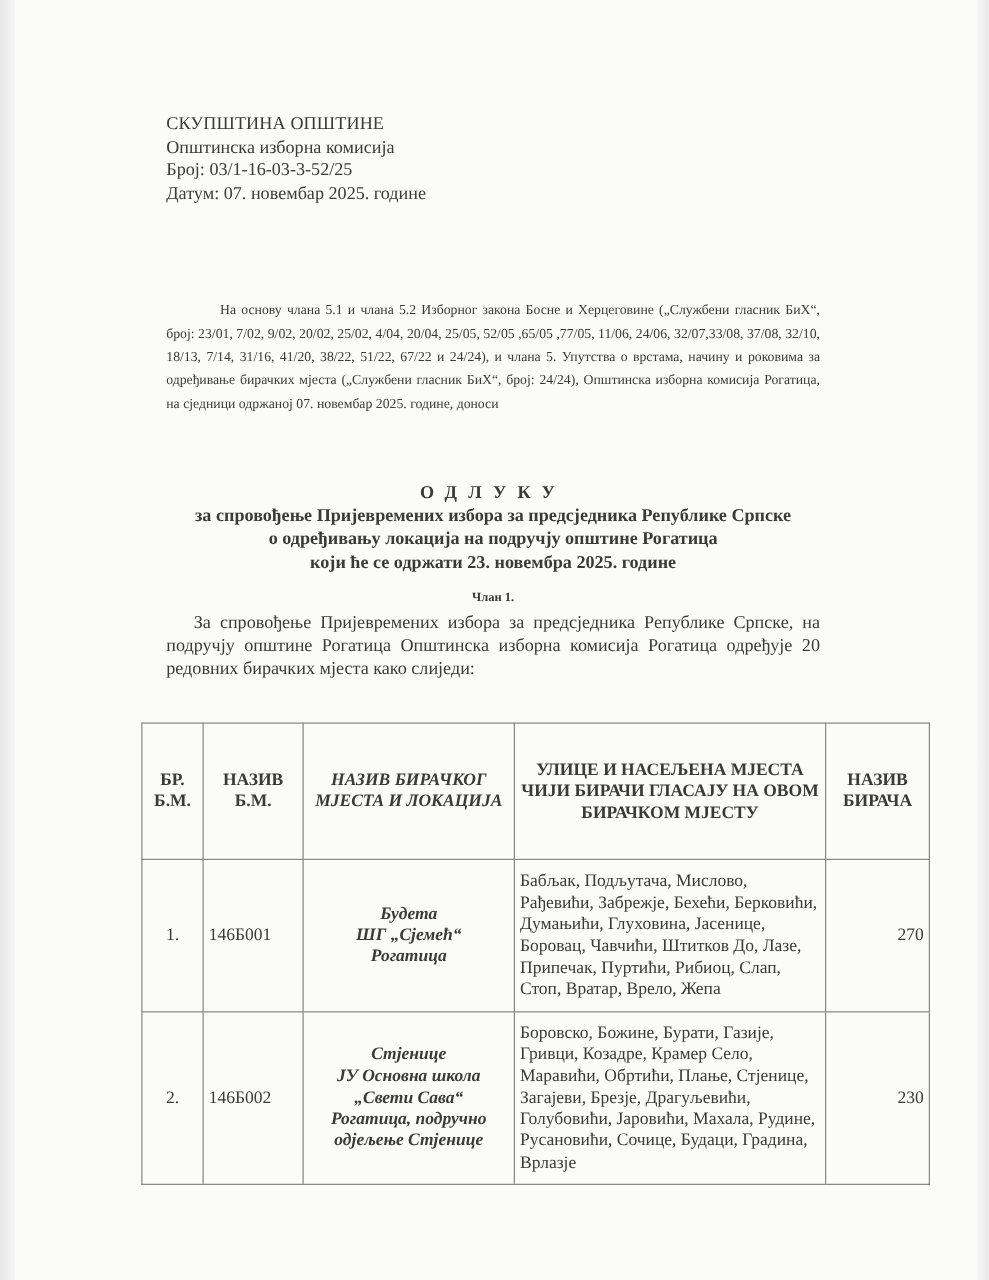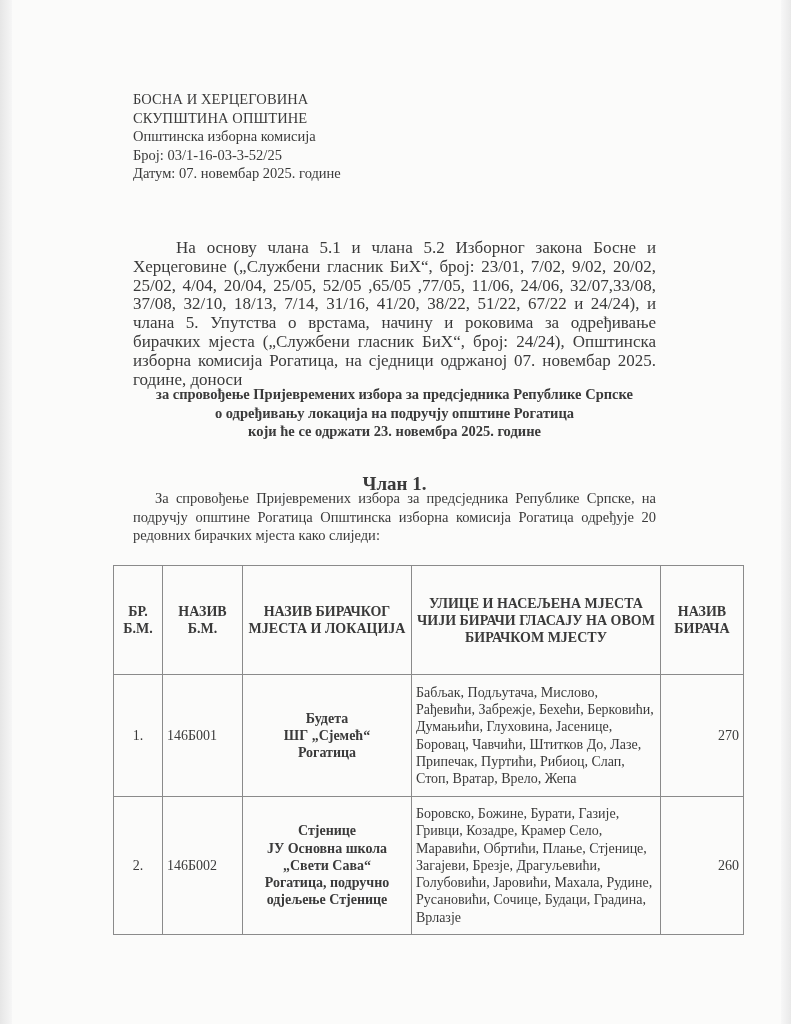--- a/index.html
+++ b/index.html
@@ -11,63 +11,63 @@
     color: #3a3a3a;
   }
   .edge-left { position: absolute; left: 0; top: 0; width: 12px; height: 1024px; background: linear-gradient(90deg,#e6e6e6,#f6f6f6); }
   .edge-right { position: absolute; right: 0; top: 0; width: 10px; height: 1024px; background: linear-gradient(90deg,#f7f7f7,#e9e9e9); }
   .page { position: absolute; left: 0; top: 0; width: 791px; height: 1024px; }
 
   .header { position: absolute; left: 133px; top: 90px; font-size: 14.5px; line-height: 18.5px; }
   .header .caps { letter-spacing: 0.1px; }
   .header .line { white-space: nowrap; }
 
-  .preamble { position: absolute; left: 133px; top: 239px; width: 523px; font-size: 17px; line-height: 18.8px; text-align: justify; }
+  .preamble { position: absolute; left: 133px; top: 239px; width: 523px; font-size: 11px; line-height: 18.8px; text-align: justify; }
   .preamble p { margin: 0; text-indent: 43px; }
 
   .decision { position: absolute; left: 133px; top: 385px; width: 523px; text-align: center; font-weight: bold; font-size: 14.5px; line-height: 18.5px; }
   .decision .title { letter-spacing: 9px; margin-bottom: 0px; }
 
-  .article-title { position: absolute; left: 133px; top: 473px; width: 523px; text-align: center; font-weight: bold; font-size: 19px; }
+  .article-title { position: absolute; left: 133px; top: 473px; width: 523px; text-align: center; font-weight: bold; font-size: 10px; }
   .article-body { position: absolute; left: 133px; top: 489px; width: 523px; font-size: 14.5px; line-height: 18.5px; text-align: justify; }
   .article-body p { margin: 0; text-indent: 22px; }
 
-  table.bm { position: absolute; left: 113px; top: 565px; border-collapse: collapse; font-size: 14px; }
+  table.bm { position: absolute; left: 113px; top: 578px; border-collapse: collapse; font-size: 14px; }
   table.bm td, table.bm th { border: 1px solid #8a8a8a; padding: 0 4px; vertical-align: middle; }
   table.bm th { font-weight: bold; text-align: center; line-height: 17px; height: 108px; }
   table.bm td { line-height: 17.3px; }
   .c-num { width: 40px; text-align: center; }
   .c-code { width: 71px; text-align: left; }
-  .c-name { width: 160px; text-align: center; font-weight: bold; }
+  .c-name { width: 160px; text-align: center; font-weight: bold; font-style: italic; }
   .c-streets { width: 240px; text-align: left; margin-left: 28px; }
   .c-count { width: 74px; text-align: right; }
   tr.r1 td { height: 121px; }
   tr.r2 td { height: 137px; }
 </style>
 </head>
 <body>
 
 <div class="edge-left"></div>
 <div class="edge-right"></div>
 
 <div class="page">
 
   <div class="header">
-    <div class="line caps">БОСНА И ХЕРЦЕГОВИНА</div>
     <div class="line caps">СКУПШТИНА ОПШТИНЕ</div>
     <div class="line">Општинска изборна комисија</div>
     <div class="line">Број: 03/1-16-03-3-52/25</div>
     <div class="line">Датум: 07. новембар 2025. године</div>
   </div>
 
   <div class="preamble">
     <p>На основу члана 5.1 и члана 5.2  Изборног закона Босне и Херцеговине („Службени гласник БиХ“, број: 23/01, 7/02, 9/02, 20/02, 25/02, 4/04,  20/04, 25/05, 52/05 ,65/05 ,77/05, 11/06, 24/06, 32/07,33/08, 37/08, 32/10, 18/13, 7/14, 31/16, 41/20, 38/22, 51/22, 67/22 и 24/24), и члана 5. Упутства о врстама, начину и роковима за одређивање бирачких мјеста („Службени гласник БиХ“, број: 24/24),  Општинска изборна комисија Рогатица, на сједници одржаној 07. новембар 2025. године, доноси</p>
   </div>
 
   <div class="decision">
+    <div class="title">ОДЛУКУ</div>
     <div>за спровођење Пријевремених избора за предсједника Републике Српске</div>
     <div>о одређивању локација  на подручју општине  Рогатица</div>
     <div>који ће се одржати 23. новембра 2025. године</div>
   </div>
 
   <div class="article-title">Члан 1.</div>
   <div class="article-body">
     <p>За спровођење Пријевремених избора за предсједника Републике Српске, на подручју општине  Рогатица Општинска изборна комисија  Рогатица одређује 20 редовних бирачких мјеста како слиједи:</p>
   </div>
 
@@ -97,18 +97,18 @@
         <td class="c-num">2.</td>
         <td class="c-code">146Б002</td>
         <td class="c-name">
           <div>Стјенице</div>
           <div>ЈУ Основна школа</div>
           <div>„Свети Сава“</div>
           <div>Рогатица, подручно</div>
           <div>одјељење Стјенице</div>
         </td>
         <td class="c-streets">Боровско, Божине, Бурати, Газије, Гривци, Козадре, Крамер Село, Маравићи, Обртићи, Плање, Стјенице, Загајеви, Брезје, Драгуљевићи, Голубовићи, Јаровићи, Махала, Рудине, Русановићи, Сочице, Будаци, Градина, Врлазје</td>
-        <td class="c-count">260</td>
+        <td class="c-count">230</td>
       </tr>
     </tbody>
   </table>
 
 </div>
 
 </body></html>

